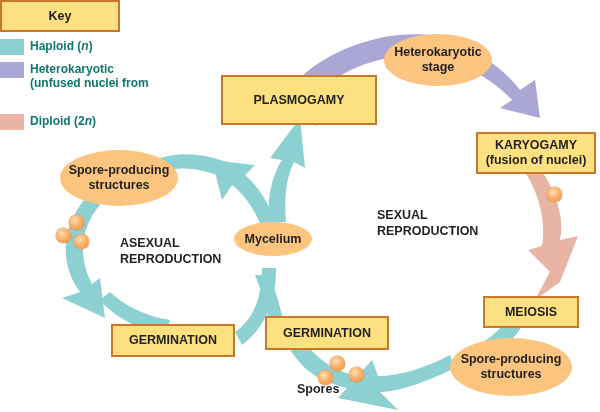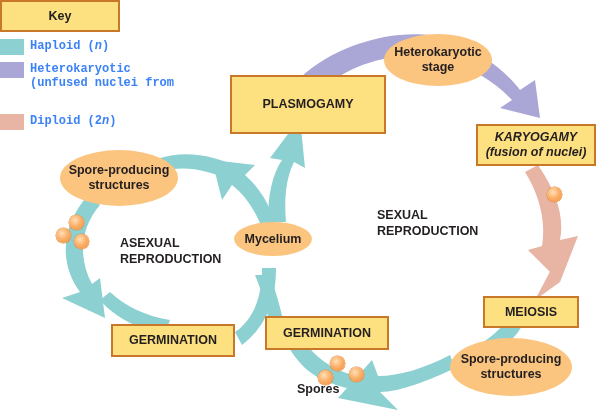--- a/index.html
+++ b/index.html
@@ -9,21 +9,21 @@
   .box { position: absolute; background: #fde07f; border: 2px solid #c9782a;
          box-sizing: border-box; display: flex; flex-direction: column;
          align-items: center; justify-content: center; text-align: center;
          font-weight: bold; font-size: 12.5px; line-height: 15px; color: #231f20; }
   .oval { position: absolute; background: #fbc47f; border-radius: 50%;
           display: flex; flex-direction: column; align-items: center; justify-content: center;
           text-align: center; font-weight: bold; font-size: 12.5px; line-height: 15px; color: #231f20; }
   .label { position: absolute; font-weight: bold; font-size: 12.5px; line-height: 16px; color: #231f20; }
   .key-item { position: absolute; left: 0; display: flex; align-items: flex-start; }
   .swatch { width: 24px; height: 16px; margin-right: 6px; flex: none; }
-  .key-text { font-weight: bold; font-size: 12px; line-height: 14px; color: #3b82f6; font-family: Liberation Mono, monospace; }
+  .key-text { font-weight: bold; font-size: 12px; line-height: 14px; color: #0f766e; }
   .spore { position: absolute; width: 15px; height: 15px; border-radius: 50%;
            background: radial-gradient(circle at 40% 35%, #ffe1b8 0%, #fbb06a 45%, #ef8d3b 100%);
            box-shadow: 0 0 0 0.5px #e08a3c; }
 </style>
 </head>
 <body>
 
 <svg class="bg" width="600" height="412" viewBox="0 0 600 412">
 
   <path d="M300,78 C340,40 410,25 450,40 C480,52 505,70 520,90 L535,80 L540,118 L500,108 L512,100 C495,82 470,66 445,60 C410,48 350,60 320,92 Z" fill="#aaa6d6"></path>
@@ -69,25 +69,25 @@
 <div class="key-item" style="top:114px;text-align:right;">
   <div class="swatch" style="background:#e8b4a4;"></div>
   <div class="key-text"><span>Diploid (2</span><i>n</i><span>)</span></div>
 </div>
 
 <div class="oval" style="left:384px;top:34px;width:108px;height:52px;">
   <span>Heterokaryotic</span>
   <span>stage</span>
 </div>
 
-<div class="box" style="left:221px;top:75px;width:156px;height:59px;margin-left:9px;">
+<div class="box" style="left:221px;top:75px;width:156px;height:50px;">
   <span>PLASMOGAMY</span>
 </div>
 
-<div class="box" style="left:476px;top:124px;width:120px;height:42px;font-style:italic;">
+<div class="box" style="left:476px;top:132px;width:120px;height:42px;">
   <span>KARYOGAMY</span>
   <span>(fusion of nuclei)</span>
 </div>
 
 <div class="spore" style="left:547px;top:187px;"></div>
 
 <div class="label" style="left:377px;top:207px;">
   <div>SEXUAL</div>
   <div>REPRODUCTION</div>
 </div>

